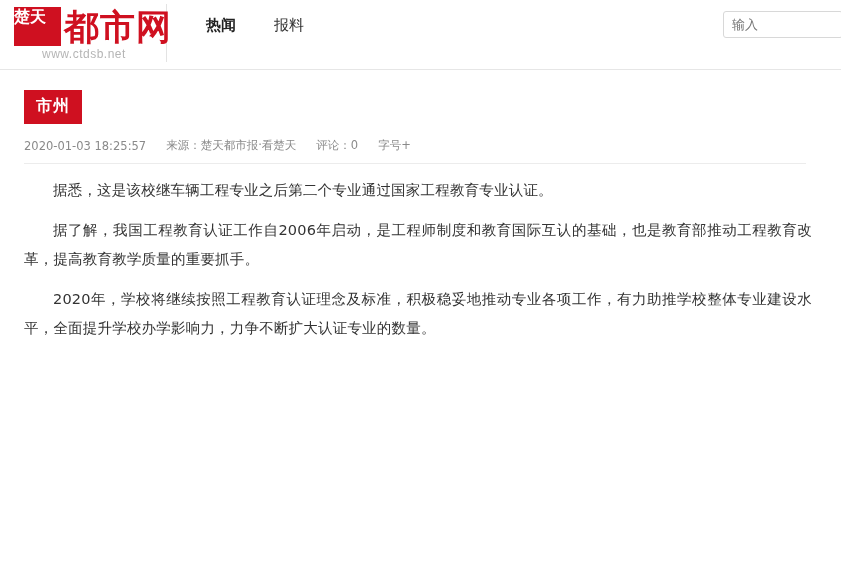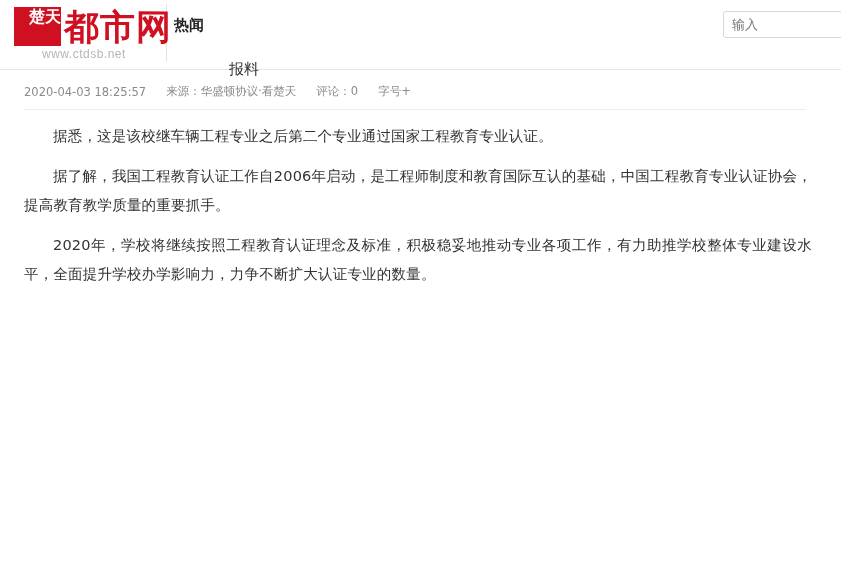--- a/index.html
+++ b/index.html
@@ -39,21 +39,21 @@
   .logo-badge {
     position: absolute;
     left: 0px;
     top: 3px;
     width: 47px;
     height: 39px;
     background: #cf1020;
     color: #fff;
     font-size: 16px;
     line-height: 18px;
-    text-align: right;
+    text-align: left;
     font-weight: bold;
     letter-spacing: 0px;
     padding-top: 1px;
     box-sizing: border-box;
     font-family: "DejaVu Sans", sans-serif;
   }
   .logo-badge span {
     display: block;
   }
   .logo-text {
@@ -71,37 +71,37 @@
     position: absolute;
     left: 28px;
     top: 43px;
     font-size: 12px;
     color: #b5b5b5;
     letter-spacing: 0.5px;
     font-family: "Liberation Sans", sans-serif;
   }
   .nav {
     position: absolute;
-    left: 174px;
+    left: 206px;
     top: 16px;
     display: flex;
-    gap: 25px;
+    gap: 38px;
+    align-items: flex-end;
   }
   .nav-item {
     font-size: 15px;
     color: #222;
     font-weight: bold;
     text-decoration: none;
     font-family: "DejaVu Sans", sans-serif;
     cursor: pointer;
   }
   .nav-item.secondary {
     font-weight: normal;
     color: #333;
-    margin-top: 44px;
   }
   .search-box {
     position: absolute;
     right: -2px;
     top: 11px;
     width: 120px;
     height: 27px;
     border: 1px solid #d8d8d8;
     border-radius: 3px;
     background: #fff;
@@ -199,29 +199,32 @@
       <a class="nav-item secondary" href="#">报料</a>
     </div>
 
     <div class="search-box">
       <input class="search-input" type="text" placeholder="输入" style="">
     </div>
   </div>
 
   <div class="content">
 
+    <div class="tag-row">
+      <span class="tag">市州</span>
+    </div>
 
 
     <div class="meta-row">
-      <span>2020-04-03 18:25:57</span>
-      <span>来源：华盛顿协议·看楚天</span>
+      <span>2020-01-03 18:25:57</span>
+      <span>来源：楚天都市报·看楚天</span>
       <span>评论：0</span>
       <span class="font-size-ctl">字号+</span>
     </div>
 
     <div class="article-body">
       <p>据悉，这是该校继车辆工程专业之后第二个专业通过国家工程教育专业认证。</p>
-      <p>据了解，我国工程教育认证工作自2006年启动，是工程师制度和教育国际互认的基础，中国工程教育专业认证协会，提高教育教学质量的重要抓手。</p>
+      <p>据了解，我国工程教育认证工作自2006年启动，是工程师制度和教育国际互认的基础，也是教育部推动工程教育改革，提高教育教学质量的重要抓手。</p>
       <p>2020年，学校将继续按照工程教育认证理念及标准，积极稳妥地推动专业各项工作，有力助推学校整体专业建设水平，全面提升学校办学影响力，力争不断扩大认证专业的数量。</p>
     </div>
 
   </div>
 </div>
 
 </body></html>

